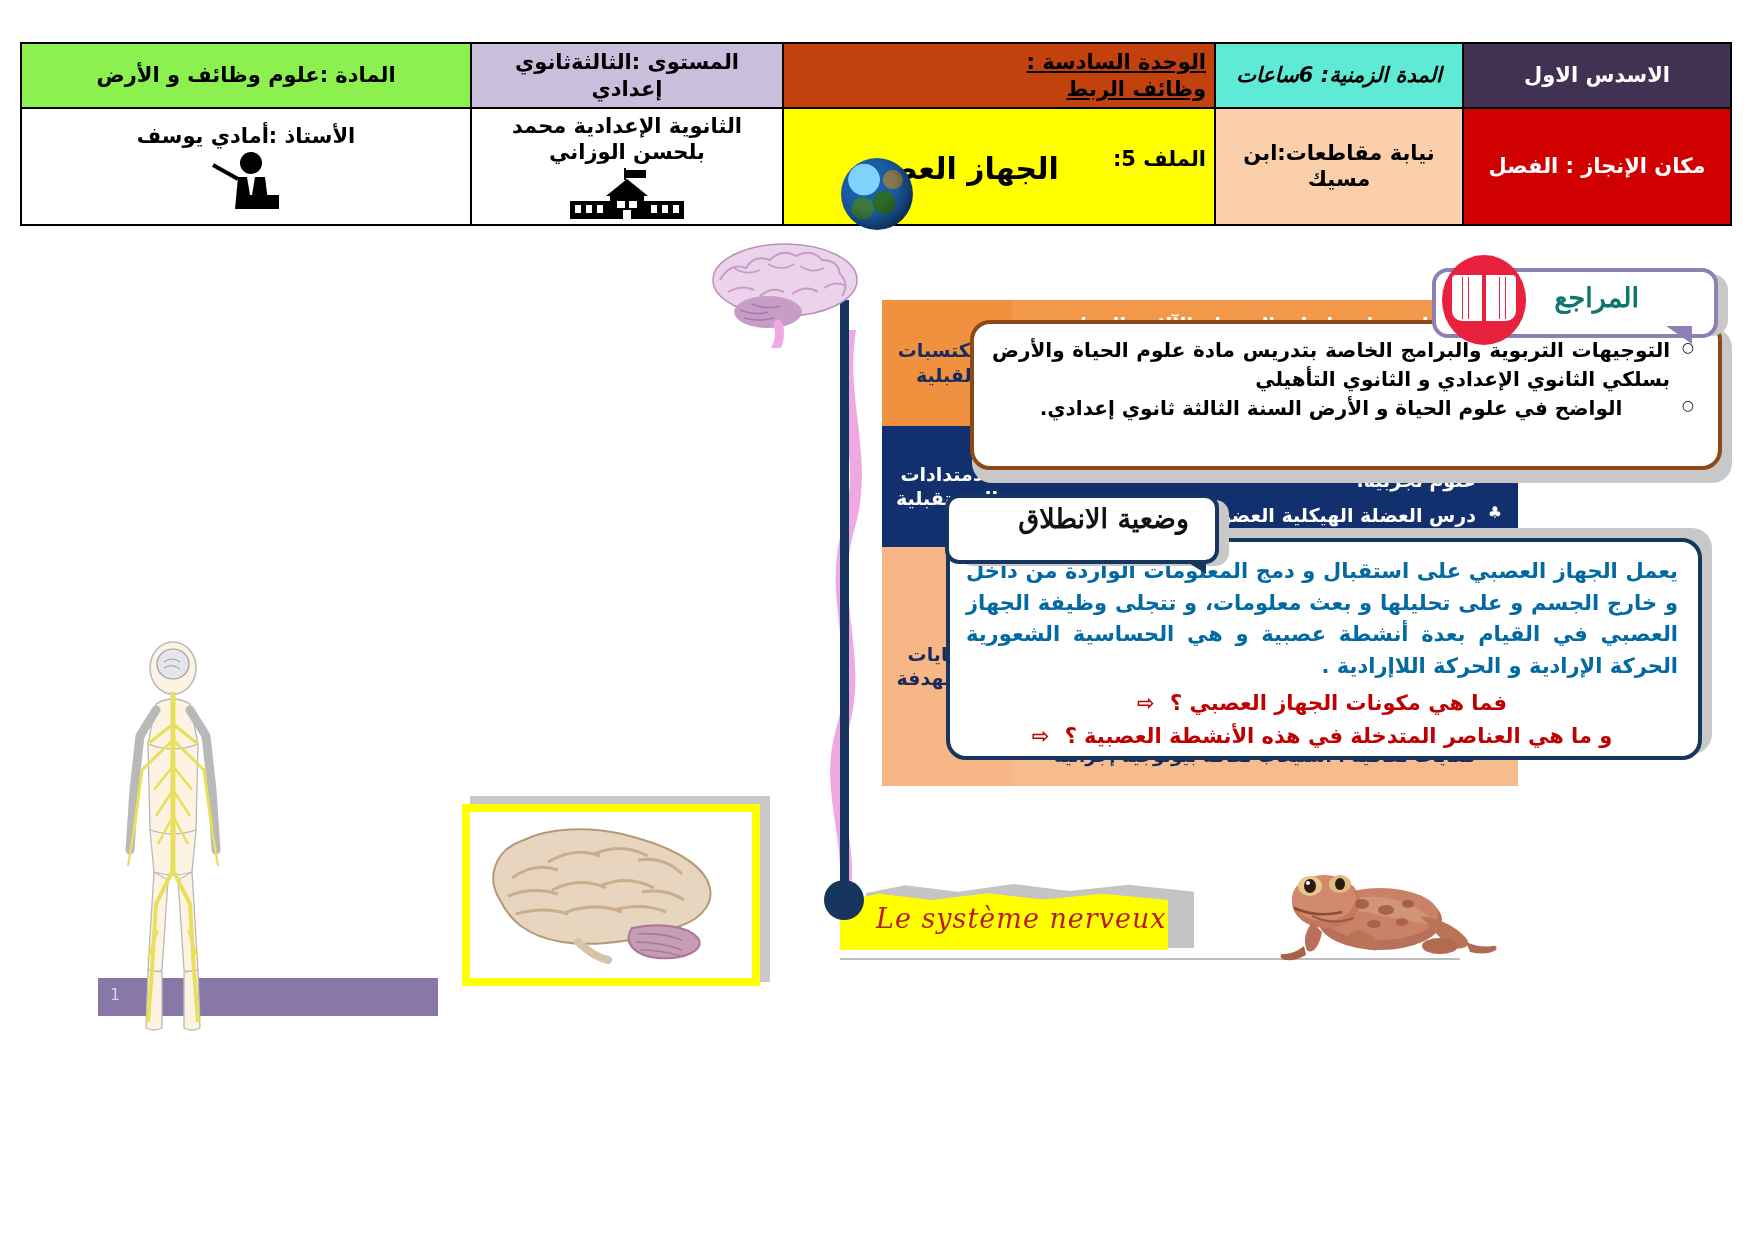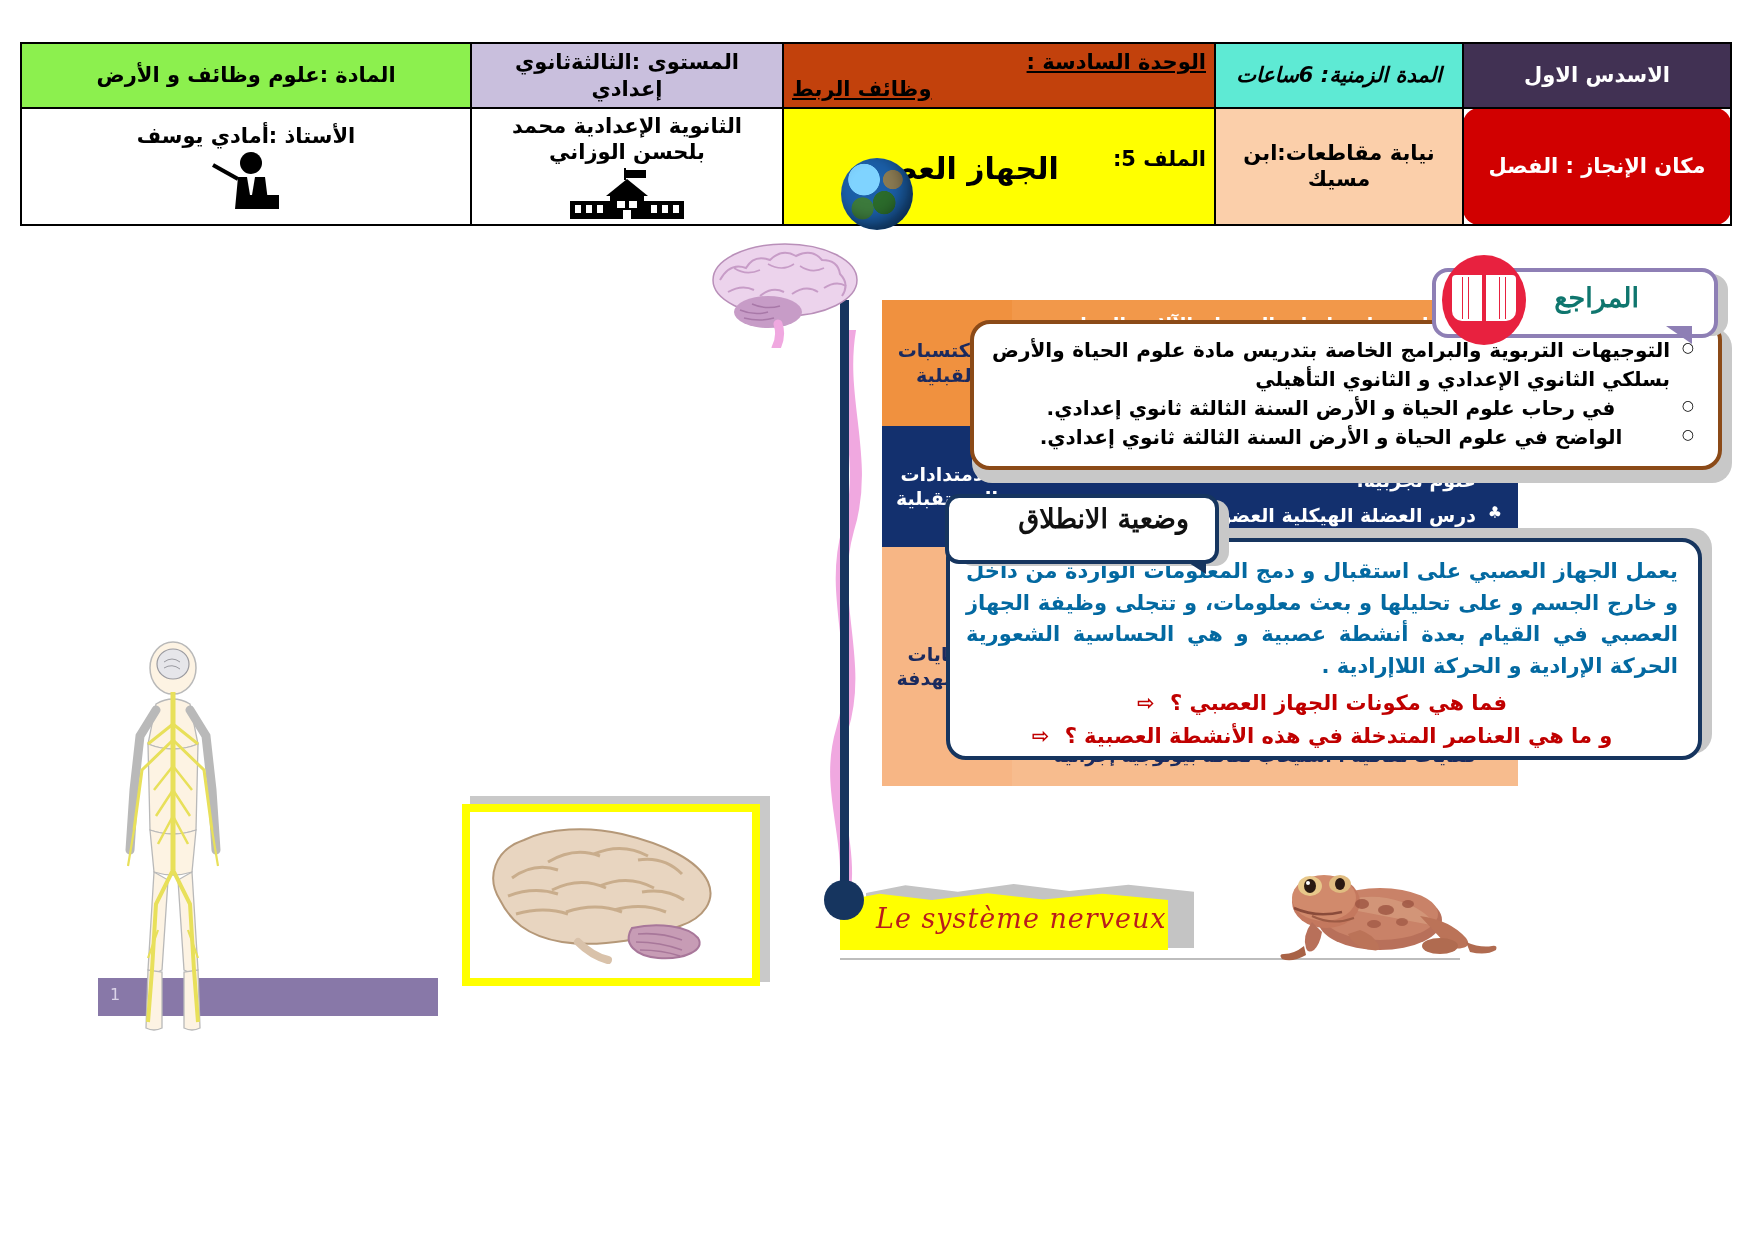--- a/index.html
+++ b/index.html
@@ -75,24 +75,23 @@
   .cell-delegation {
     background: #fbcfaa;
     height: 98px;
     font-size: 20px;
   }
   .cell-place {
     background: #d10000;
     color: #ffffff;
     height: 98px;
     font-size: 23px;
-    border-radius: 16px;
   }
   .unit-line1 { display:block; text-align:right; padding-left:18px;}
-  .unit-line2 { display:block; text-align:left; }
+  .unit-line2 { display:block; text-align:right; }
   .file-label { float: right; }
   .file-title { display:block; text-align:center; font-size:30px; padding-top:4px;}
 
   
   .icon-teacher, .icon-school { display:block; margin: 2px auto 0; }
 
   
   .globe {
     position: absolute;
     left: 0; right: 0; margin: auto;
@@ -570,21 +569,20 @@
   <div class="ln" style="left:20px"></div>
   <div class="ln" style="left:26px"></div>
   <div class="ln" style="right:20px"></div>
   <div class="ln" style="right:26px"></div>
 </div>
 
 <div class="ref-box-shadow"></div>
 <div class="ref-box">
   <ul class="ref-list">
     <li>التوجيهات التربوية والبرامج الخاصة بتدريس مادة علوم الحياة والأرض بسلكي الثانوي الإعدادي و الثانوي التأهيلي</li>
-    <li class="c">في رحاب علوم الحياة و الأرض السنة الثالثة ثانوي إعدادي.</li>
     <li class="c">الواضح في علوم الحياة و الأرض السنة الثالثة ثانوي إعدادي.</li>
   </ul>
 </div>
 
 <div class="sit-tag-shadow"></div>
 <div class="sit-tag"></div>
 <div class="sit-tail"></div>
 <div class="sit-tag-text">وضعية الانطلاق</div>
 
 <div class="sit-box-shadow"></div>

